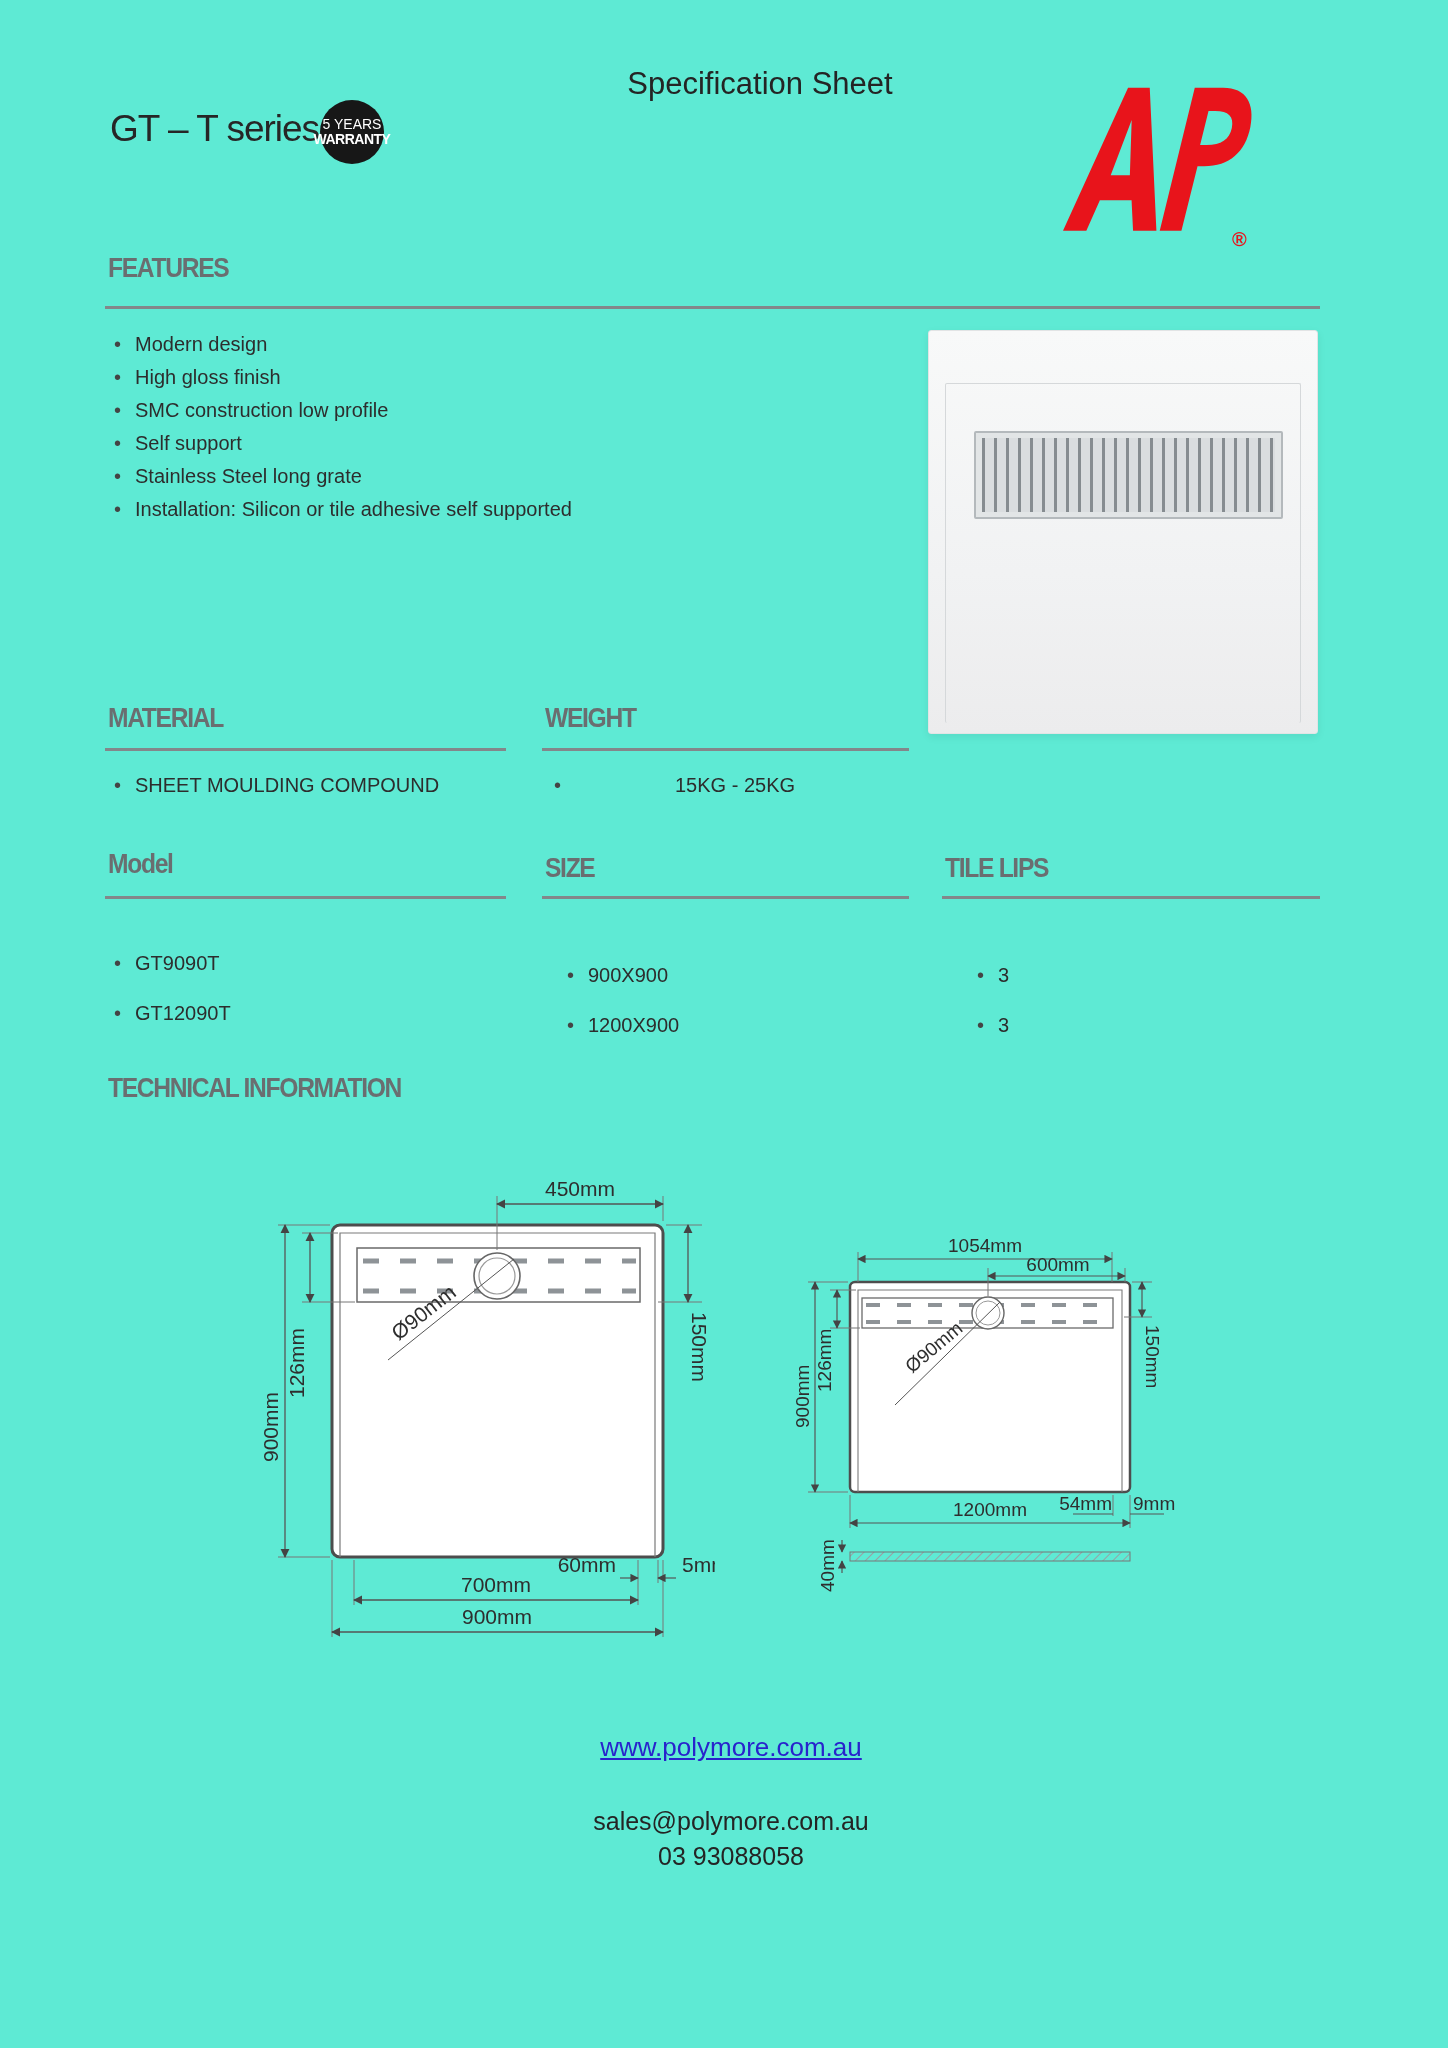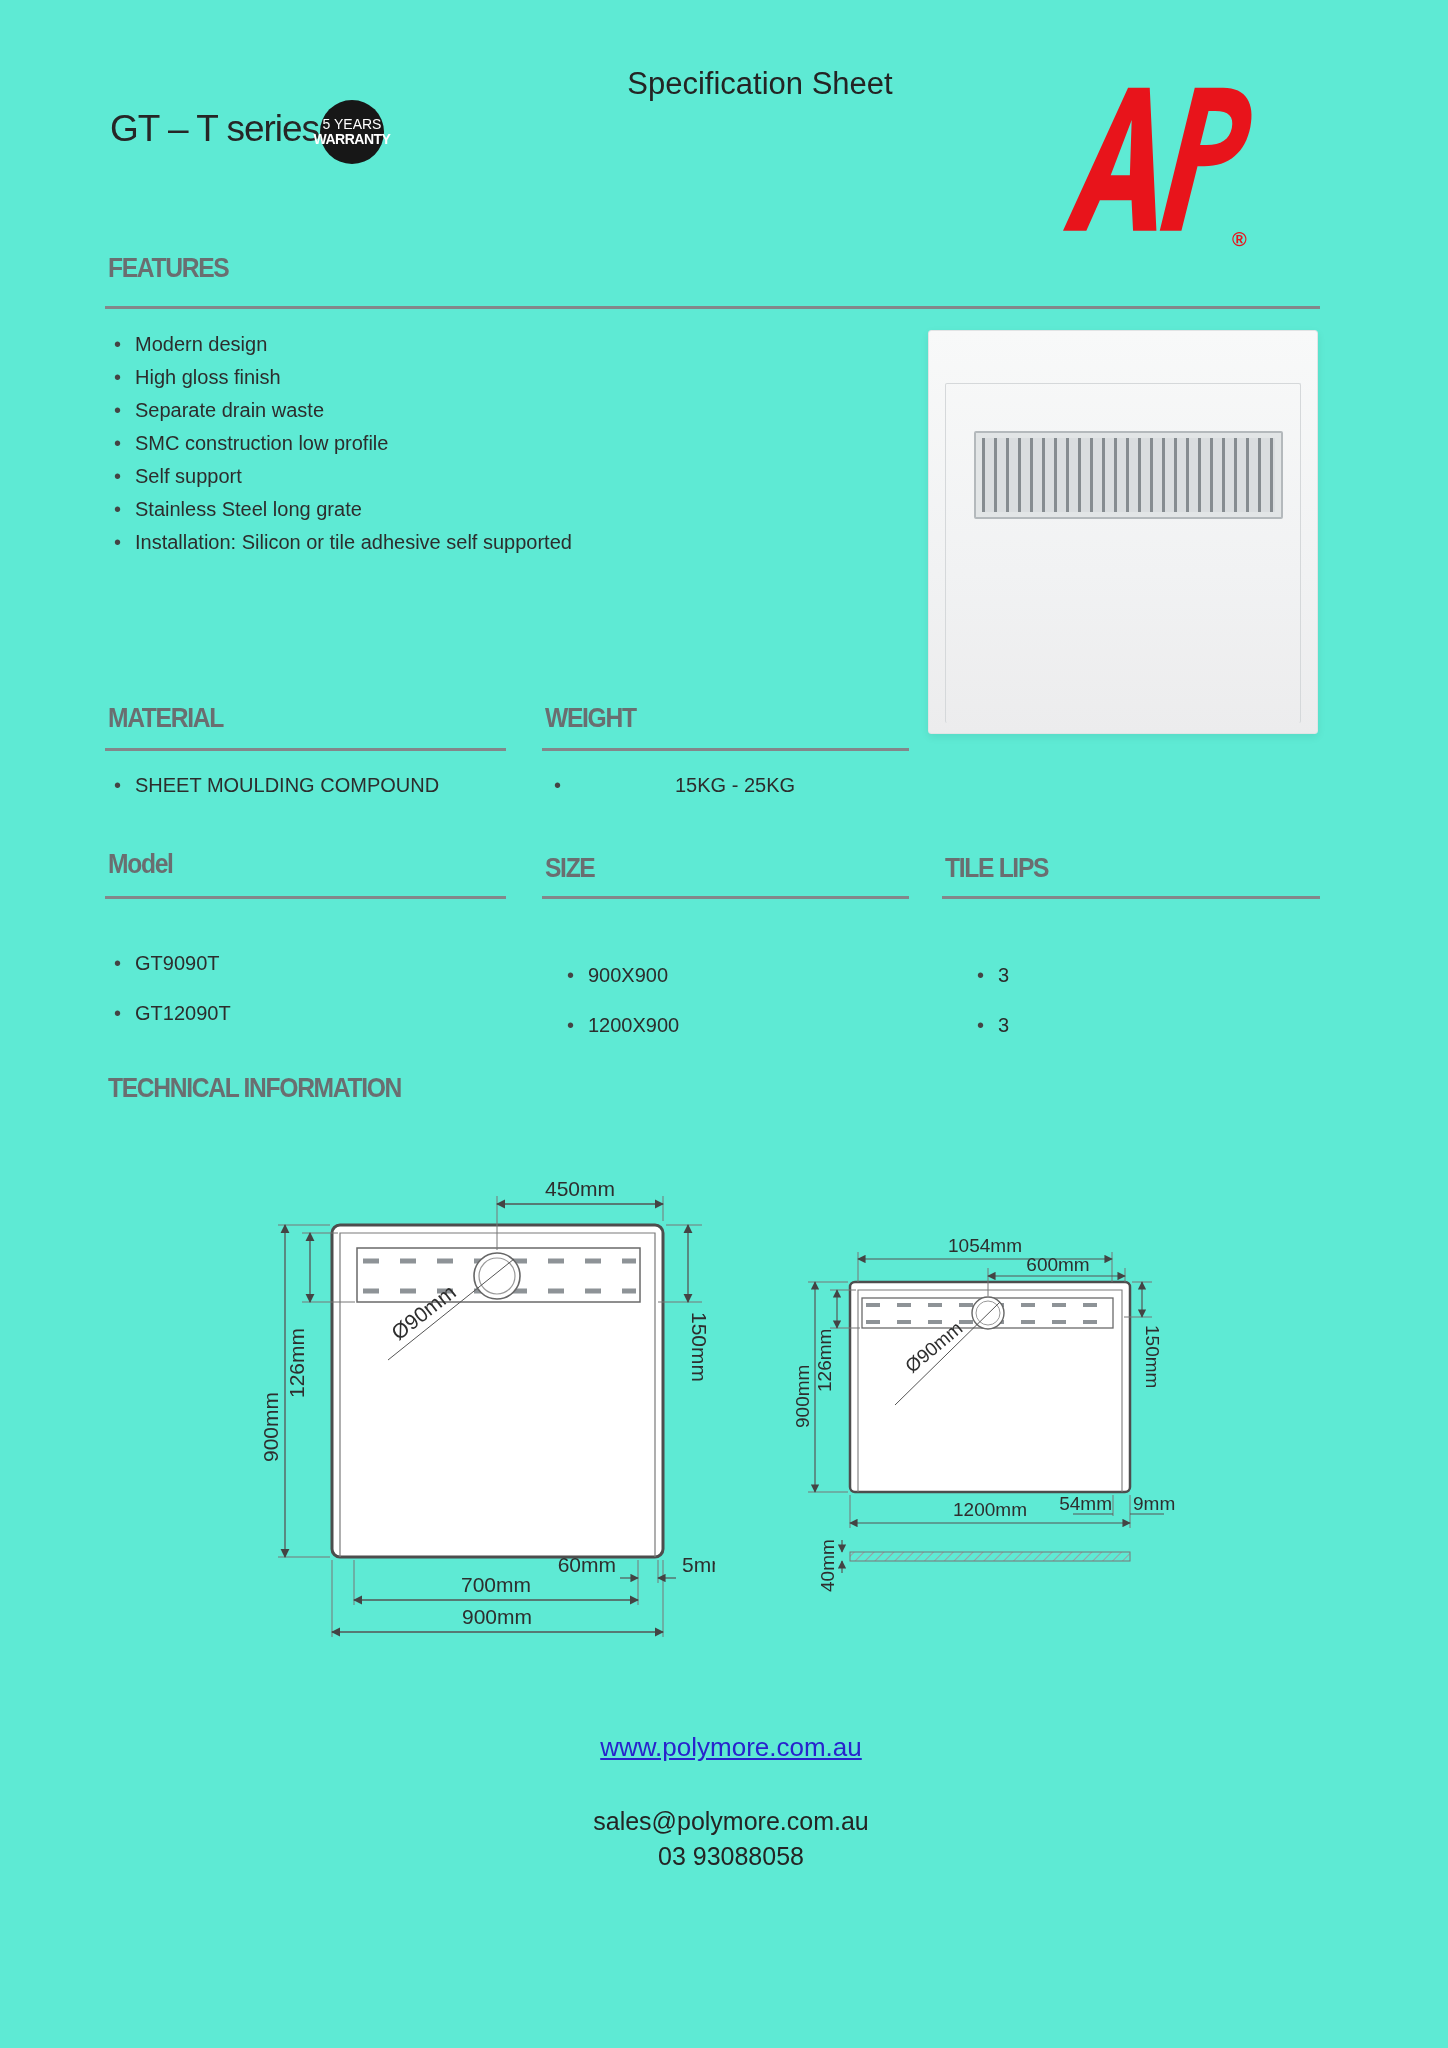--- a/index.html
+++ b/index.html
@@ -57,21 +57,20 @@
                M146 26 L154 26 C170 26 178 32 178 45 C178 58 169 64 152 64 L144 64 Z"></path>
     </g>
   </svg>
   <div class="abs reg">®</div>
 
   <div class="abs h-sec" style="left:108px;top:252px;">FEATURES</div>
   <div class="abs rule" style="left:105px;top:306px;width:1215px;"></div>
   <ul class="abs blist feat" style="left:105px;top:328px;width:600px;">
     <li>Modern design</li>
     <li>High gloss finish</li>
-    <li>Separate drain waste</li>
     <li>SMC construction low profile</li>
     <li>Self support</li>
     <li>Stainless Steel long grate</li>
     <li>Installation: Silicon or tile adhesive self supported</li>
   </ul>
 
   <div class="abs photo">
     <div class="frame"></div>
     <div class="grate">
       <div class="slats"></div>

